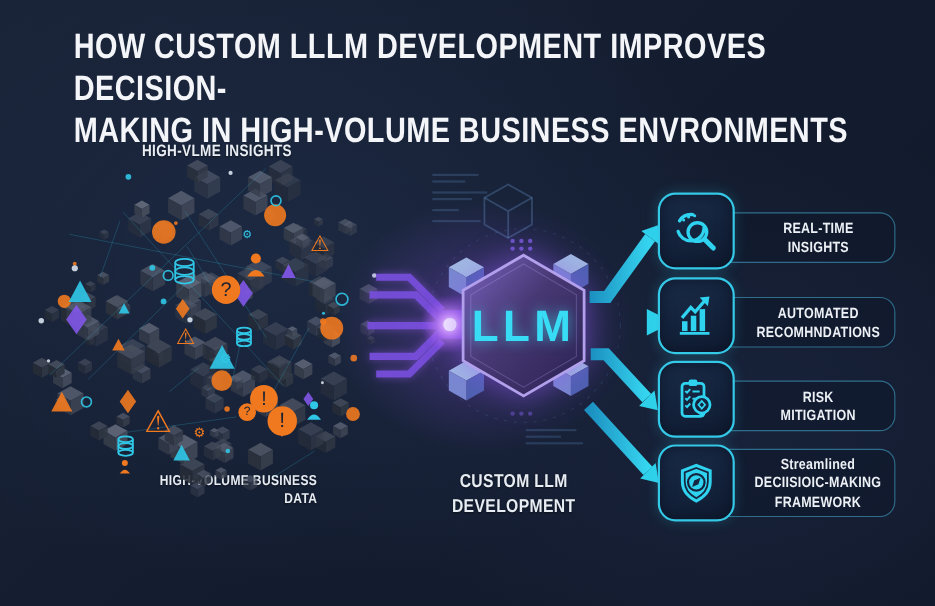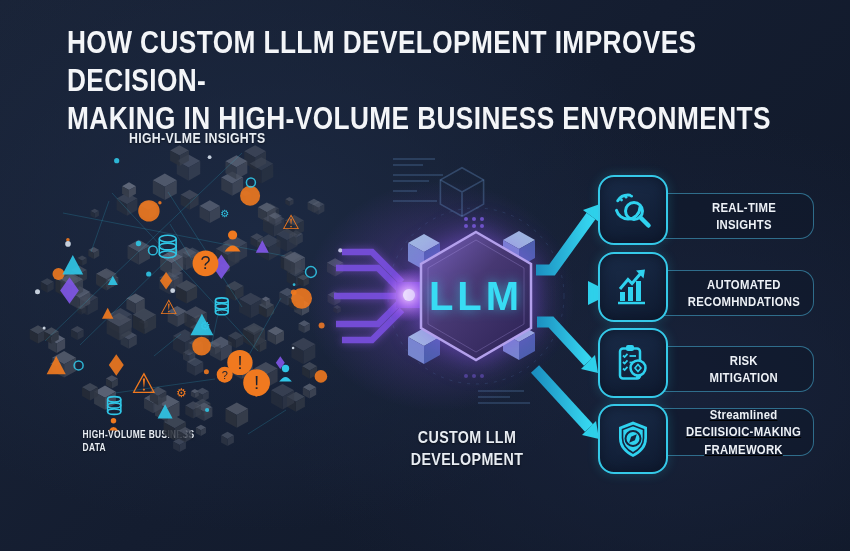--- a/index.html
+++ b/index.html
@@ -16,34 +16,34 @@
   .title {
     position:absolute; left:67px; top:24px; width:900px;
     color:#f3f5f8; font-size:32px; font-weight:700; line-height:1.18;
     letter-spacing:0.5px; white-space:pre-line; text-transform:uppercase;
   }
   .zone-label {
     position:absolute; color:#e8edf3; font-weight:700; white-space:pre-line;
     text-shadow:0 1px 2px rgba(0,0,0,.5);
   }
   .insights-label { left:129px; top:129px; font-size:15px; letter-spacing:.4px; }
-  .data-label   { left:63px;  top:429px; width:245px; text-align:left; font-size:10px; line-height:1.25; letter-spacing:.4px; }
+  .data-label   { left:63px;  top:429px; width:245px; text-align:right; font-size:13px; line-height:1.25; letter-spacing:.4px; }
   .custom-label { left:389px; top:427px; width:156px; text-align:center; font-size:17px; line-height:1.3; letter-spacing:.4px; }
   #cluster-svg { position:absolute; left:8px; top:130px; }
   #scene-svg { position:absolute; left:0; top:0; pointer-events:none; }
   .outcome { position:absolute; left:598px; width:216px; height:70px; }
   .r1 { top:175px; } .r2 { top:252px; } .r3 { top:328px; } .r4 { top:404px; }
   .pill {
     position:absolute; left:22px; top:18px; width:194px; height:46px; z-index:1;
     border:1px solid rgba(72,178,216,.55); border-radius:14px;
     background:rgba(14,24,42,.55);
     display:flex; align-items:center; justify-content:center;
     padding-left:54px;
   }
-  .r4 .pill { top:4px; height:48px;text-decoration:underline; }
+  .r4 .pill { top:4px; height:62px; }
   .pill-text {
     color:#edf1f6; font-size:13.5px; font-weight:700; line-height:1.28;
     letter-spacing:.3px; text-align:center; white-space:pre-line;
   }
   .tile {
     position:absolute; left:0; top:0; width:70px; height:70px; z-index:2;
     border:2px solid #35c9e8; border-radius:16px;
     background:linear-gradient(160deg,#1a2c49 0%, #0f1b31 100%);
     box-shadow:0 0 12px rgba(47,210,239,.20), inset 0 0 14px rgba(10,18,34,.8);
     display:flex; align-items:center; justify-content:center;

